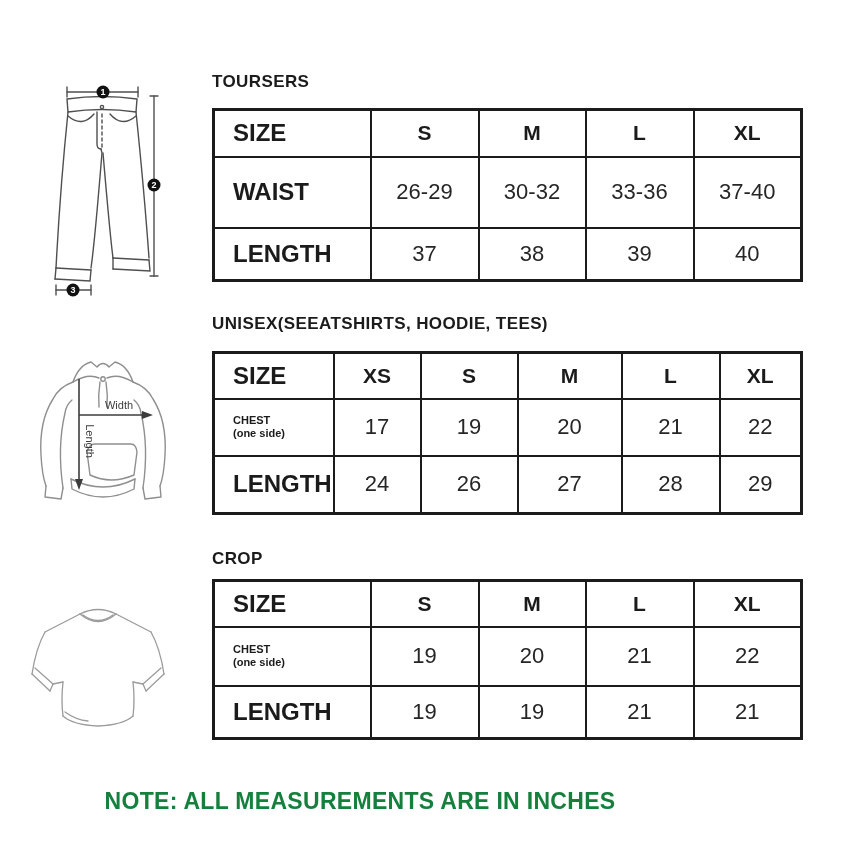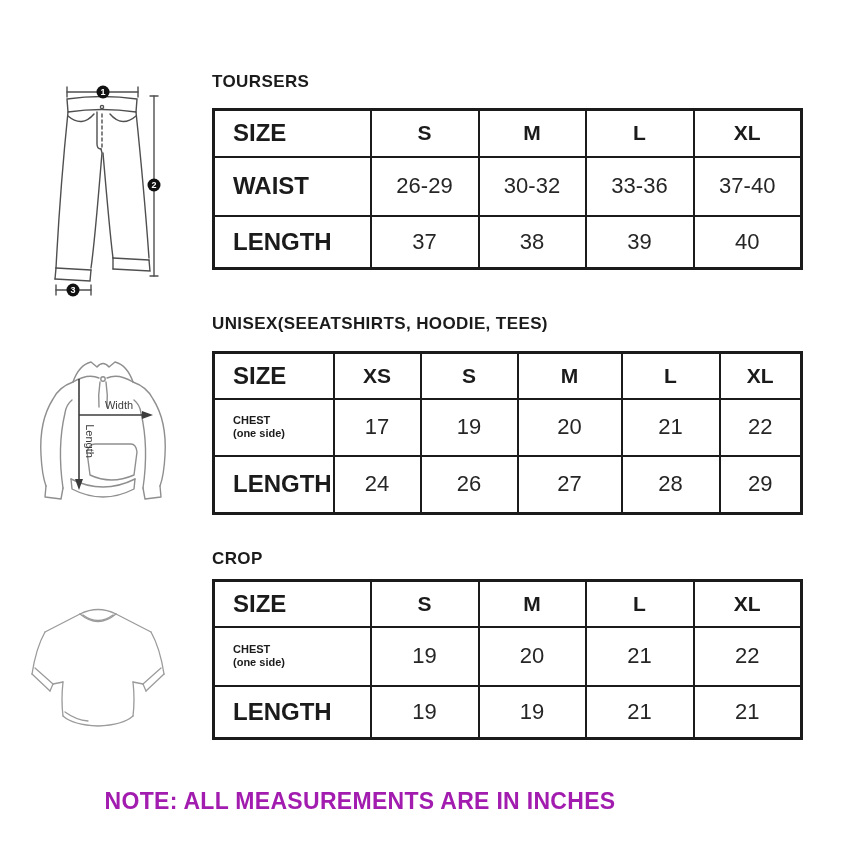--- a/index.html
+++ b/index.html
@@ -17,25 +17,25 @@
   table.size-table th,table.size-table td{
     border:2px solid #1b1b1b;vertical-align:middle;overflow:hidden;
   }
   table.size-table{border:3px solid #1b1b1b;}
   th.col-head{font-size:21px;font-weight:bold;text-align:center;color:#1b1b1b;}
   th.lbl{font-size:24px;font-weight:bold;text-align:left;padding-left:18px;color:#1b1b1b;}
   th.lbl-small{font-size:11px;font-weight:bold;text-align:left;padding-left:18px;line-height:1.2;color:#1b1b1b;}
   th.lbl-small span{display:block;}
   td.val{font-size:22px;font-weight:400;text-align:center;color:#262626;border-radius:10px;}
   
-  .t1 tr:nth-child(1){height:47px}.t1 tr:nth-child(2){height:59px}.t1 tr:nth-child(3){height:53px}
+  .t1 tr:nth-child(1){height:47px}.t1 tr:nth-child(2){height:71px}.t1 tr:nth-child(3){height:53px}
   .t2 tr:nth-child(1){height:46px}.t2 tr:nth-child(2){height:57px}.t2 tr:nth-child(3){height:58px}
   .t3 tr:nth-child(1){height:46px}.t3 tr:nth-child(2){height:59px}.t3 tr:nth-child(3){height:53px}
   .note{
-    width:720px;text-align:center;font-size:23px;font-weight:bold;letter-spacing:0.3px;color:#a21caf;
+    width:720px;text-align:center;font-size:23px;font-weight:bold;letter-spacing:0.3px;color:#15803d;
   }
   svg text{font-family:"Liberation Sans",sans-serif;}
 </style>
 </head>
 <body>
 
 <div class="page">
 
   <svg class="abs" style="left:50px;top:80px;" width="115" height="218" viewBox="0 0 115 218">
     <g fill="none" stroke="#4f4f4f" stroke-width="1.4" stroke-linecap="round">

